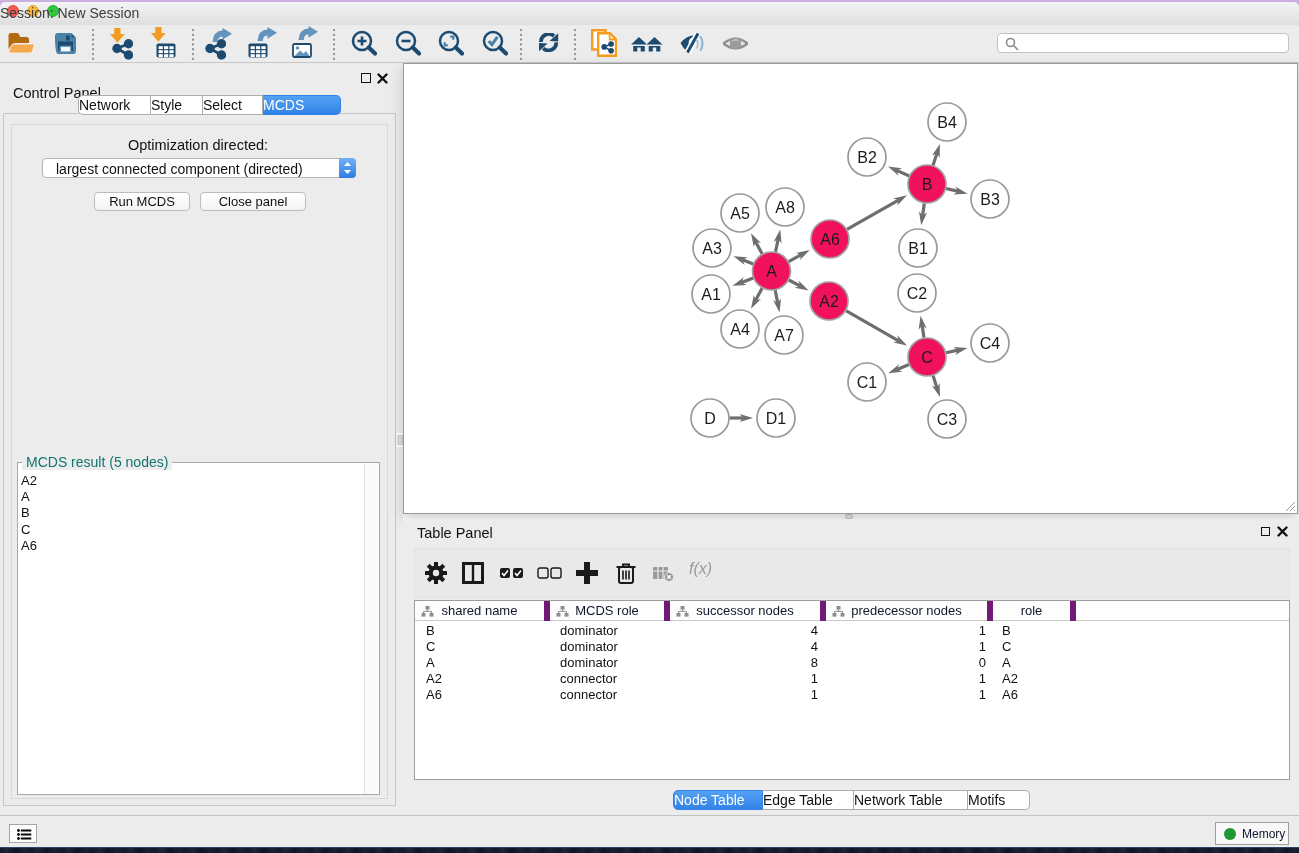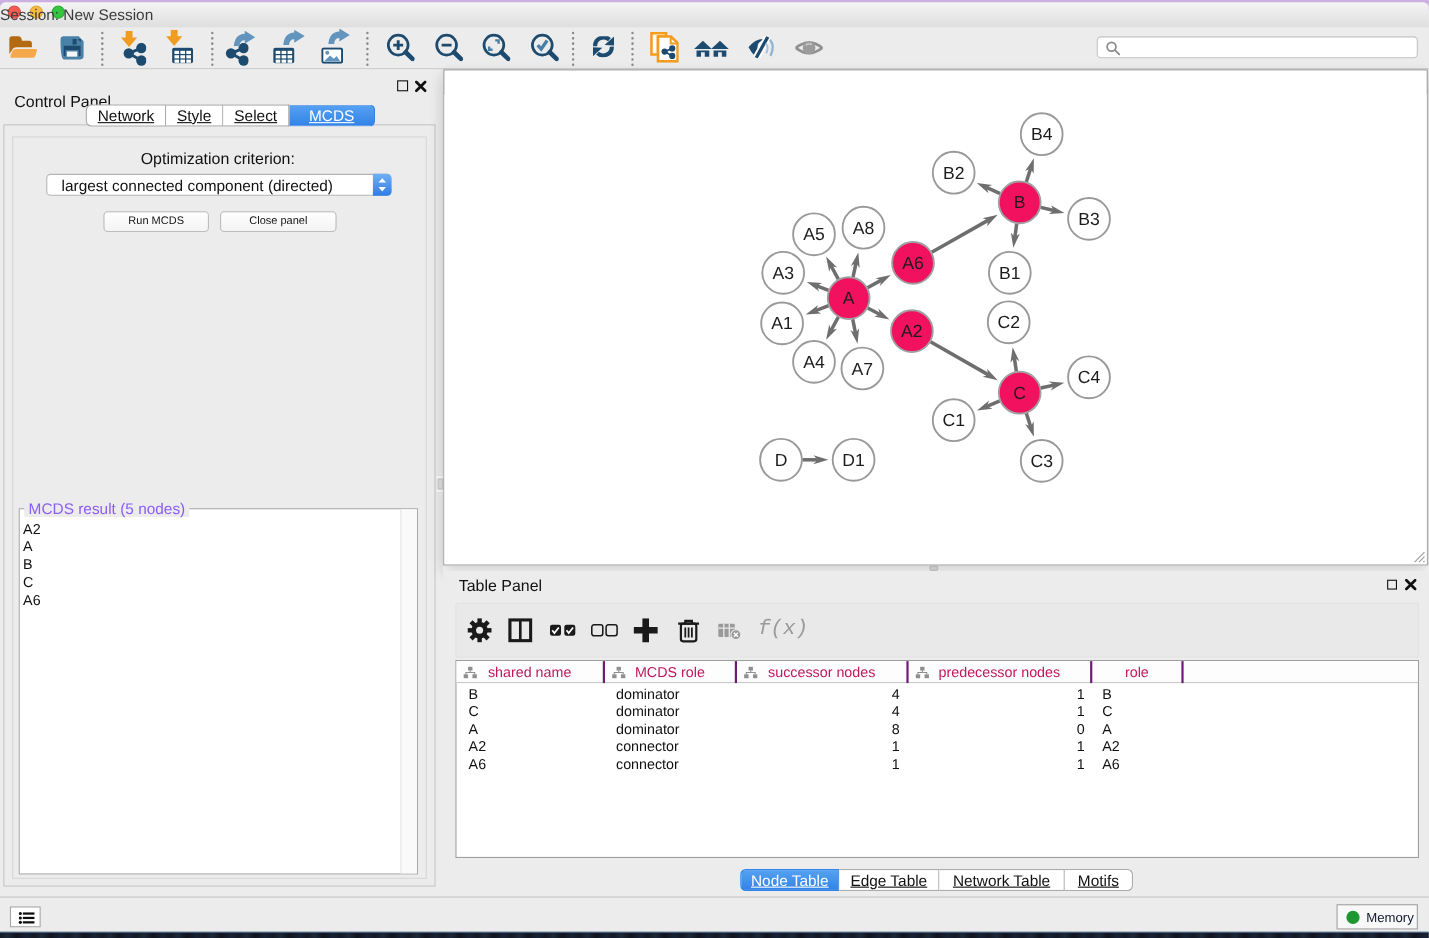--- a/index.html
+++ b/index.html
@@ -12,47 +12,47 @@
 .tl { position:absolute; width:12px; height:12px; border-radius:50%; top:3px; }
 #toolbar { left:0; top:25px; width:1299px; height:38px; background:#ececec; border-bottom:1px solid #c8c8c8; }
 .ticon { position:absolute; top:0; }
 #searchbox { left:997px; top:8px; width:292px; height:20px; background:#fff; border:1px solid #c2c2c2; border-radius:4px; }
 
 #leftpanel { left:0; top:63px; width:403px; height:752px; background:#ececec; }
 .paneltitle { font-size:14.5px; color:#111; }
 .winbtn { position:absolute; }
 
 .segbar { position:absolute; display:flex; height:20px; }
-.seg { height:20px; line-height:19px; text-align:center; font-size:14px; color:#111; background:#fff; border:1px solid #acacac; border-left:none;text-decoration:underline; }
+.seg { height:20px; line-height:19px; font-size:14px; color:#111; background:#fff; border:1px solid #acacac; border-left:none; }
 .seg.first { border-left:1px solid #acacac; border-radius:5px 0 0 5px; }
 .seg.last { border-radius:0 5px 5px 0; }
 .seg.sel { background:linear-gradient(#55a1f2,#3283e8); color:#fff; border-color:#3283e8; }
 #cpbox { left:3px; top:50px; width:393px; height:693px; border:1px solid #c6c6c6; background:#ececec; }
 #cpinner { left:11px; top:61px; width:377px; height:675px; border:1px solid #d8d8d8; background:#ececec; }
-.btn { position:absolute; background:linear-gradient(#ffffff,#f3f3f3); border:1px solid #bdbdbd; border-radius:4px; font-size:10px; color:#111; text-align:center; }
+.btn { position:absolute; background:linear-gradient(#ffffff,#f3f3f3); border:1px solid #bdbdbd; border-radius:4px; font-size:13px; color:#111; text-align:center; }
 #dropdown { left:42px; top:95px; width:313px; height:20px; background:#fff; border:1px solid #b5b5b5; border-radius:4px; font-size:14px; color:#111; line-height:21px; padding-left:13px; }
 #ddcap { left:339px; top:95px; width:17px; height:20px; background:linear-gradient(#6fb0f6,#2f7de6); border-radius:0 4px 4px 0; }
 
 #mcdsbox { left:17px; top:399px; width:363px; height:333px; border:1px solid #a9a9a9; background:#fff; }
-#mcdslegend { left:22px; top:391px; font-size:14px; color:#8b5cf6; background:#ececec; padding:0 4px; }
+#mcdslegend { left:22px; top:391px; font-size:14px; color:#0f766e; background:#ececec; padding:0 4px; }
 #mcdslist { font-size:13px; color:#111; line-height:16.2px; }
 #mcdsscroll { left:364px; top:400px; width:15px; height:331px; background:#fafafa; border-left:1px solid #e3e3e3; }
 
 #desktop { left:403px; top:63px; width:896px; height:752px; background:#eaeaea; }
 
 #netwin { left:403px; top:63px; width:895px; height:451px; background:#fff; box-shadow:0 5px 12px rgba(0,0,0,0.18); border:1px solid #9a9a9a; }
 #nettitle { left:0; top:0; width:893px; height:21px; background:linear-gradient(#f1f1f1,#d9d9d9); border-bottom:1px solid #ababab; }
 #nettitle .t { position:absolute; left:0; right:0; top:3px; text-align:center; font-size:13px; color:#333; }
 #netcanvas { left:0; top:22px; width:893px; height:427px; background:#fff; }
 #netgrip { right:1px; bottom:1px; width:11px; height:11px; }
 
 #tablepanel { left:403px; top:519px; width:896px; height:296px; background:#ececec; }
 #tptoolbar { left:11px; top:29px; width:876px; height:50px; background:#e9e9e9; border:1px solid #e2e2e2; border-radius:2px; }
 #tptable { left:11px; top:81px; width:876px; height:180px; background:#fff; border:1px solid #9e9e9e; }
-.th { position:absolute; top:0; height:20px; border-right:2px solid #701a75; font-size:13px; color:#be185d; text-align:center; line-height:20px; }
+.th { position:absolute; top:0; height:20px; border-right:6px solid #701a75; font-size:13px; color:#0f172a; text-align:center; line-height:20px; }
 .td { position:absolute; font-size:13px; color:#111; height:16px; line-height:16px; }
 
 #statusbar { left:0; top:815px; width:1299px; height:31px; background:#ececec; border-top:1px solid #c4c4c4; }
 #listbtn { left:9px; top:824px; width:28px; height:19px; background:#fdfdfd; border:1px solid #a5a5a5; }
 #membtn { left:1215px; top:822px; width:74px; height:23px; background:#f8f8f8; border:1px solid #9f9f9f; font-size:12px; color:#0f172a; }
 #bottomstrip { left:0; top:847px; width:1299px; height:6px; background:repeating-linear-gradient(90deg,#141926 0px,#1c2738 7px,#10141f 15px,#182136 24px,#141926 31px); border-top:1px solid #2a4668; }
 </style></head>
 <body>
 <div class="abs" id="deskstrip"></div>
 <div class="abs" id="titlebar">
@@ -228,21 +228,21 @@
       <path d="M1.5,1.5 L9.5,9.5 M9.5,1.5 L1.5,9.5" stroke="#111" stroke-width="2.4" stroke-linecap="round"></path>
     </svg>
   <div class="abs" id="cpbox"></div>
   <div class="abs" id="cpinner"></div>
   <div class="segbar" style="left:78px;top:32px;">
     <div class="seg first" style="width:73px;">Network</div>
     <div class="seg" style="width:52px;">Style</div>
     <div class="seg" style="width:60px;">Select</div>
     <div class="seg last sel" style="width:78px;">MCDS</div>
   </div>
-  <div class="abs" style="left:0;top:74px;width:396px;text-align:center;font-size:14.5px;color:#111;">Optimization criterion:</div>
+  <div class="abs" style="left:0;top:74px;width:396px;text-align:center;font-size:14.5px;color:#111;">Optimization directed:</div>
   <div class="abs" id="dropdown">largest connected component (directed)</div>
   <div class="abs" id="ddcap">
     <svg width="17" height="20" viewBox="0 0 17 20">
         <path d="M5,8 L8.5,4 L12,8 Z M5,12 L8.5,16 L12,12 Z" fill="#fff"></path>
       </svg>
   </div>
   <div class="btn" style="left:94px;top:129px;width:96px;height:19px;line-height:18px;">Run MCDS</div>
   <div class="btn" style="left:200px;top:129px;width:106px;height:19px;line-height:18px;">Close panel</div>
   <div class="abs" id="mcdsbox"></div>
   <div class="abs" id="mcdsscroll"></div>
@@ -387,21 +387,21 @@
         <path d="M1.5,6 L20.5,6" stroke="#1a1a1a" stroke-width="2"></path>
         <path d="M8,6 L8,3.5 L14,3.5 L14,6" fill="none" stroke="#1a1a1a" stroke-width="2"></path>
         <path d="M8,9.5 L8,18.5 M11,9.5 L11,18.5 M14,9.5 L14,18.5" stroke="#1a1a1a" stroke-width="1.6"></path>
       </svg>
       <svg style="position:absolute;left:237px;top:15px" width="22" height="18" viewBox="0 0 22 18">
         <rect x="1" y="3" width="15" height="12" rx="1" fill="#9a9a9a"></rect>
         <path d="M1,7 L16,7 M6,3 L6,15 M11,3 L11,15" stroke="#e9e9e9" stroke-width="1.2"></path>
         <circle cx="17" cy="13" r="4.5" fill="#9a9a9a" stroke="#e9e9e9" stroke-width="1"></circle>
         <path d="M15.2,11.2 L18.8,14.8 M18.8,11.2 L15.2,14.8" stroke="#fff" stroke-width="1.3"></path>
       </svg>
-      <div style="position:absolute;left:274px;top:11px;font-family:Liberation Mono, monospace;font-style:italic;font-size:19px;color:#9a9a9a;">f(x)</div>
+      <div style="position:absolute;left:274px;top:11px;font-family:Liberation Sans, sans-serif;font-style:italic;font-size:16px;color:#9a9a9a;">f(x)</div>
   </div>
   <div class="abs" id="tptable">
   <div style="position:absolute;left:0;top:0;width:874px;height:20px;background:#fdfdfd;border-bottom:1px solid #c9c9c9;"></div>
       <div class="th" style="left:0px;width:135px;">shared name</div>
       <svg style="position:absolute;left:6px;top:5px" width="13" height="11" viewBox="0 0 13 11">
         <rect x="4.5" y="0" width="4" height="3.6" fill="#8f8f8f"></rect>
         <rect x="0.5" y="7" width="4" height="3.6" fill="#8f8f8f"></rect>
         <rect x="8.5" y="7" width="4" height="3.6" fill="#8f8f8f"></rect>
         <path d="M6.5,3.6 L6.5,5.4 M2.5,7 L2.5,5.4 L10.5,5.4 L10.5,7" stroke="#8f8f8f" stroke-width="1" fill="none"></path>
       </svg>

